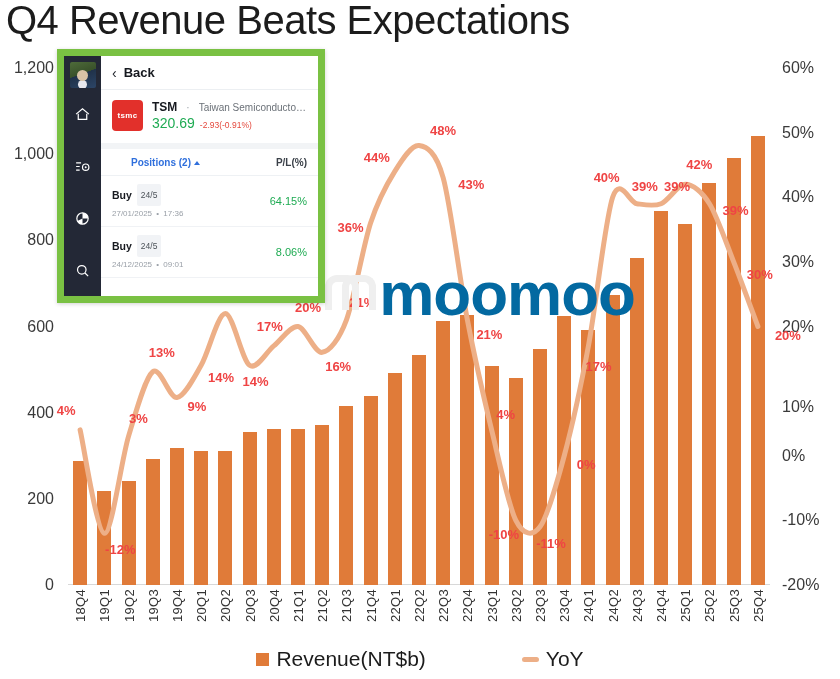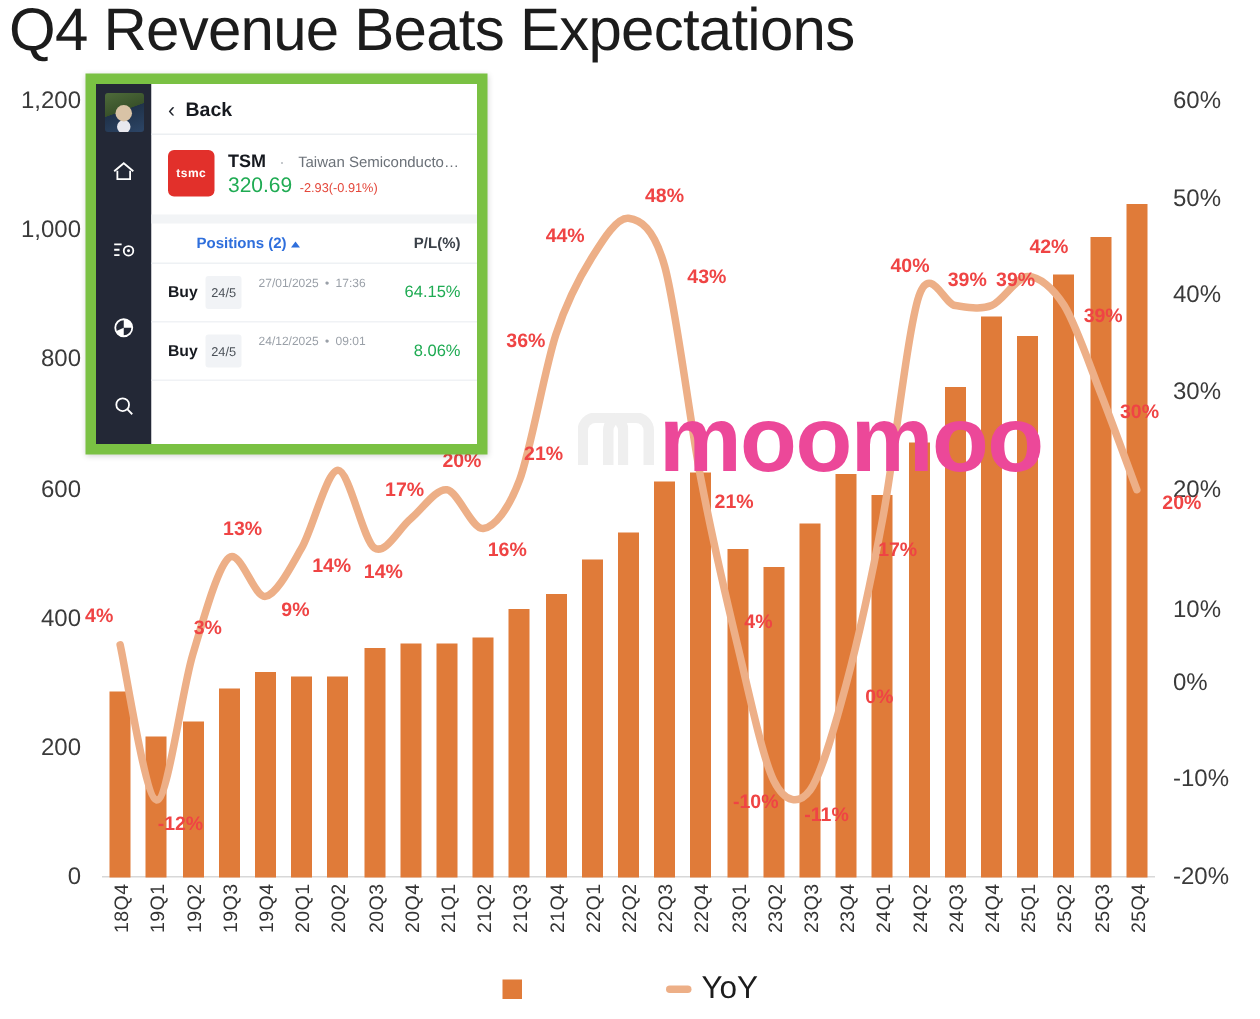--- a/index.html
+++ b/index.html
@@ -38,22 +38,22 @@
 
   svg.yoy{position:absolute;left:0;top:0;width:702px;height:517px;overflow:visible;}
   .yoy-label{
     position:absolute;font-size:13px;color:#ef4444;white-space:nowrap;
     transform:translate(-50%,-50%);font-weight:700;
   }
 
   
   #watermark{
     position:absolute;left:265px;top:258px;width:430px;height:70px;
-    display:flex;align-items:center;justify-content:flex-end;
-    font-size:62px;color:#ec4899;font-weight:600;letter-spacing:-1px;
+    display:flex;align-items:center;justify-content:center;
+    font-size:62px;color:#0369a1;font-weight:600;letter-spacing:-1px;
     pointer-events:none;user-select:none;
   }
   #watermark .wm-mark{
     display:inline-block;width:46px;height:34px;margin-right:8px;
     position:relative;
   }
   #watermark .wm-mark::before,#watermark .wm-mark::after{
     content:"";position:absolute;bottom:0;width:20px;height:28px;
     border:7px solid #efefef;border-bottom:none;border-radius:12px 12px 0 0;
   }
@@ -134,21 +134,21 @@
   .caret-up{
     width:0;height:0;border-left:3.5px solid transparent;border-right:3.5px solid transparent;
     border-bottom:4px solid #2f6fdc;
   }
   .pos-pl{font-size:10px;color:#3b4149;font-weight:600;}
 
   .pos-row{
     display:flex;align-items:center;justify-content:space-between;
     padding:8px 11px;border-bottom:1px solid #f0f2f5;flex:0 0 auto;
   }
-  .pos-left{display:flex;flex-direction:row;gap:11px;min-width:0;}
+  .pos-left{display:flex;flex-direction:column;gap:3px;min-width:0;}
   .pos-l1{display:flex;align-items:center;gap:5px;}
   .pos-side{font-size:10.5px;font-weight:700;color:#16191f;}
   .pos-qty{
     font-size:8.5px;color:#4b5158;background:#f1f3f6;
     border-radius:2px;padding:6px 4px;
   }
   .pos-l2{font-size:8px;color:#9aa0a8;white-space:nowrap;}
   .pos-sep{padding:0 2px;}
   .pos-val{font-size:11px;color:#1fab53;font-weight:500;}
 </style>
@@ -284,20 +284,21 @@
 </div>
 
 <div id="watermark">
   <span class="wm-mark"></span>
   <span>moomoo</span>
 </div>
 
 <div id="legend">
   <div class="legend-item">
     <span class="swatch-bar"></span>
+    <span>Revenue(NT$b)</span>
   </div>
   <div class="legend-item">
     <span class="swatch-line"></span>
     <span>YoY</span>
   </div>
 </div>
 
 <div id="inset">
   <div id="inset-inner">
 

